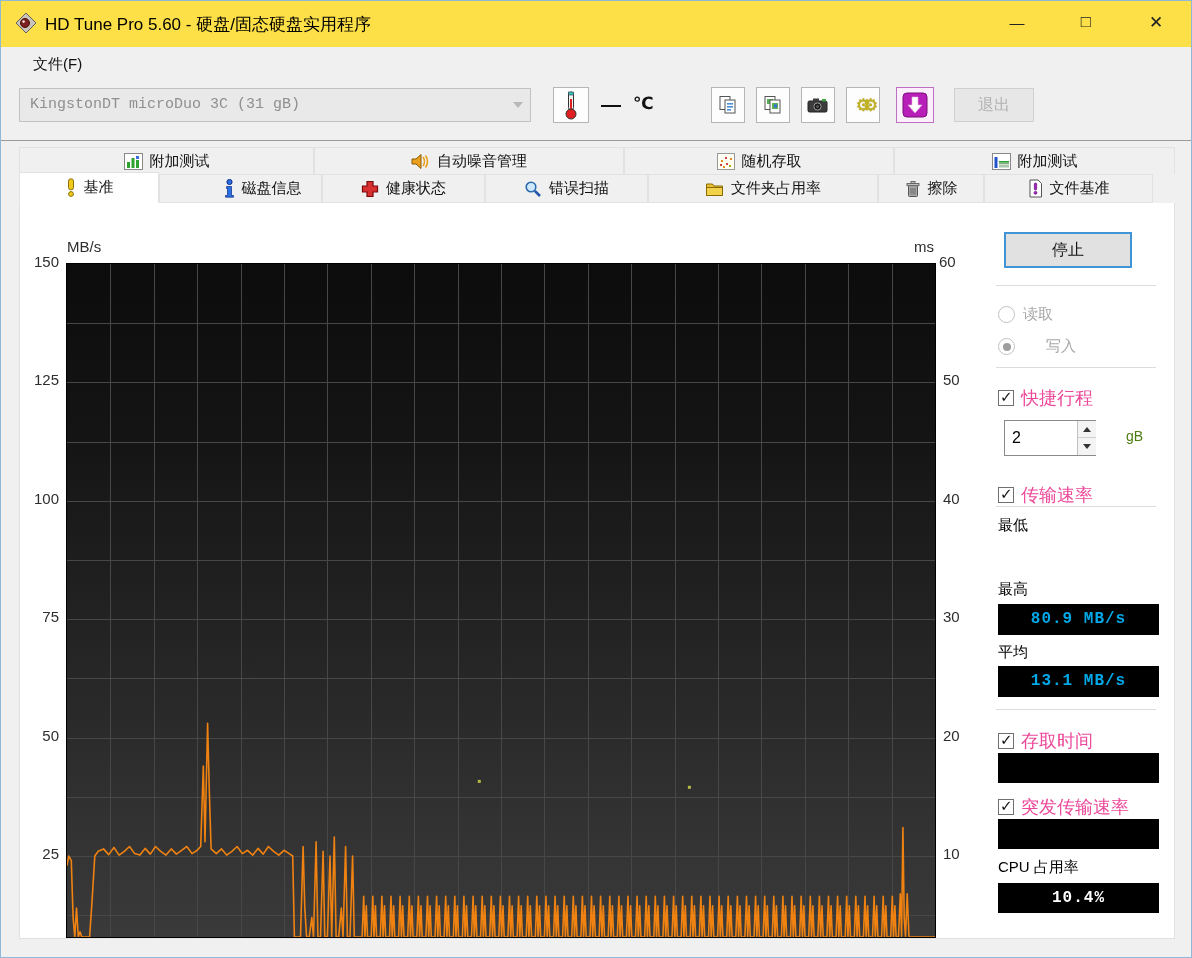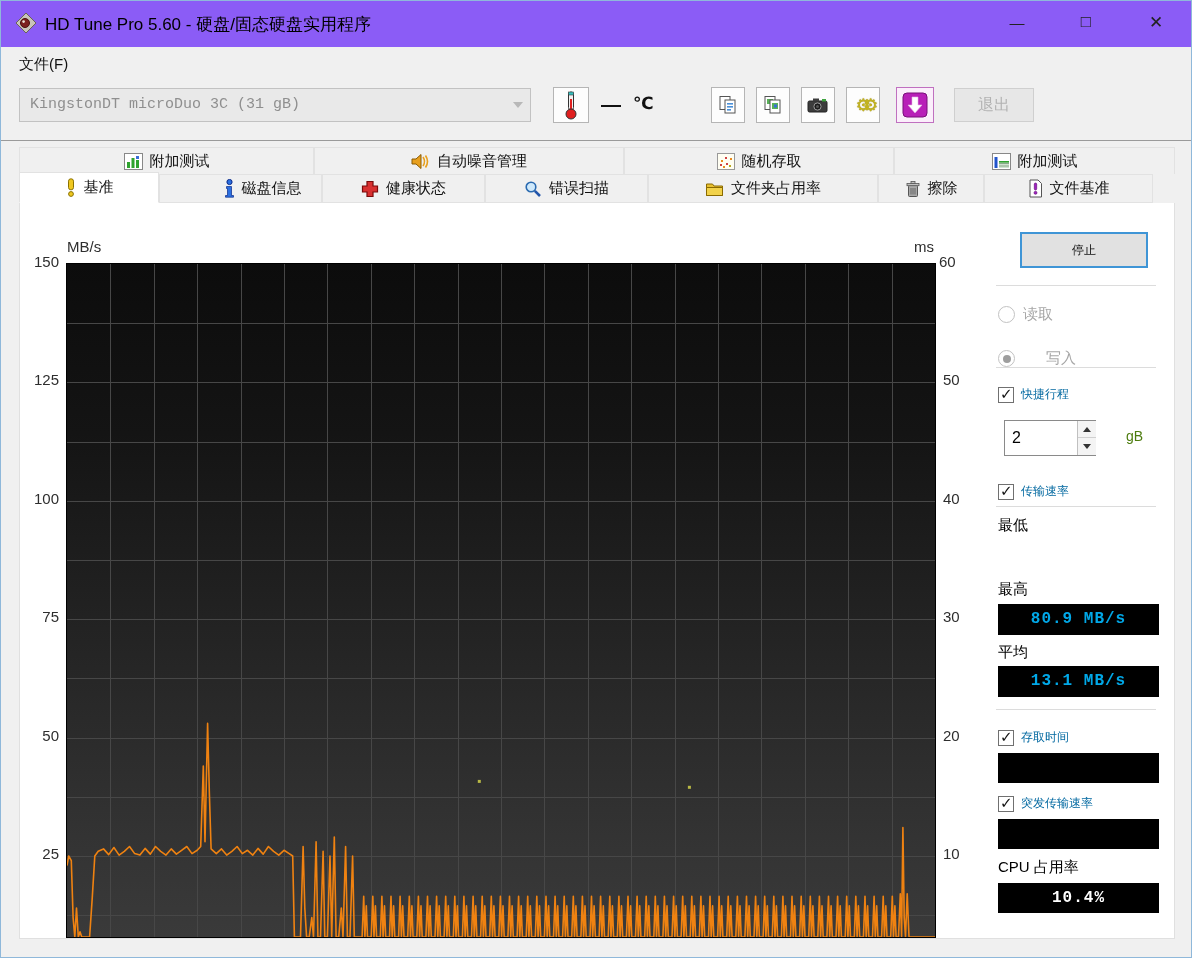--- a/index.html
+++ b/index.html
@@ -2,21 +2,21 @@
 <html><head>
 <meta charset="utf-8">
 <style>
   * { box-sizing: border-box; margin:0; padding:0; }
   html,body { width:1192px; height:958px; overflow:hidden; }
   body { font-family:"Liberation Sans","DejaVu Sans",sans-serif; background:#f0f0f0; }
   .window { position:relative; width:1192px; height:958px; background:#f0f0f0;
             border:1px solid #8fb8da; }
 
   
-  .titlebar { position:absolute; left:0; top:0; width:100%; height:46px; background:#8b5cf6; }
+  .titlebar { position:absolute; left:0; top:0; width:100%; height:46px; background:#fde047; }
   .title-text { position:absolute; left:44px; top:12px; font-size:17px; color:#000; white-space:nowrap; }
   .win-btn { position:absolute; top:0; width:46px; height:42px; display:flex; align-items:center;
              justify-content:center; font-size:15px; color:#222; font-weight:300; }
   .logo { position:absolute; left:14px; top:11px; }
 
   
   .menubar { position:absolute; left:0; top:46px; width:100%; height:32px; background:#f0f0f0; }
   .menu-item { position:absolute; top:6px; font-size:15px; color:#111; padding:2px 6px; }
 
   
@@ -51,28 +51,28 @@
   
   .plot { position:absolute; left:65px; top:262px; width:870px; height:675px;
           background:linear-gradient(180deg,#0c0c0c 0%,#141414 25%,#262626 60%,#333333 85%,#3a3a3a 100%);
           border:1px solid #000; }
   .axis-num { position:absolute; font-size:15px; color:#2e2e2e; }
   .axis-unit { position:absolute; font-size:15px; color:#2e2e2e; }
 
   
   .rpanel { position:absolute; left:995px; top:228px; width:165px; height:690px; background:#fff; }
   .stop-btn { position:absolute; left:8px; top:3px; width:128px; height:36px; background:#e1e1e1;
-              border:2px solid #3f95d6; font-size:12px; color:#111; text-align:center; line-height:32px;margin-left:16px; }
+              border:2px solid #3f95d6; font-size:16px; color:#111; text-align:center; line-height:32px; }
   .hr { position:absolute; left:0; width:160px; height:1px; background:#dcdcdc; }
   .radio-row { position:absolute; left:2px; display:flex; align-items:center; gap:8px;
                font-size:15px; color:#a6a6a6; }
   .radio { width:17px; height:17px; border-radius:50%; border:1px solid #c2c2c2; background:#fff;
            display:inline-flex; align-items:center; justify-content:center; }
   .radio.sel::after { content:""; width:8px; height:8px; border-radius:50%; background:#9e9e9e; }
-  .cb-row { position:absolute; left:2px; display:flex; align-items:center; gap:7px; font-size:12px; color:#0369a1; }
+  .cb-row { position:absolute; left:2px; display:flex; align-items:center; gap:7px; font-size:18px; color:#ec4899; }
   .cb { width:16px; height:16px; border:1px solid #707070; background:#fff; position:relative; }
   .cb.checked::after { content:"✓"; position:absolute; left:1px; top:-3px; font-size:15px; color:#111; }
   .plabel { position:absolute; left:2px; font-size:15px; color:#000; }
   .lcd { position:absolute; left:2px; width:161px; height:31px; background:#000;
          font-family:"Liberation Mono","DejaVu Sans Mono",monospace; font-weight:bold; font-size:16px;
          color:#00a8e8; text-align:center; line-height:31px; letter-spacing:1px; }
   .lcd.white { color:#fff; }
   .spin-wrap { position:absolute; left:8px; top:191px; width:92px; height:36px; border:1px solid #8a8a8a;
                background:#fff; }
   .spin-input { position:absolute; left:0; top:0; width:72px; height:34px; border:none; outline:none;
@@ -101,21 +101,21 @@
         <circle cx="8.6" cy="9.6" r="1.3" fill="#e9e2d6"></circle>
       </svg>
     </span>
     <span class="title-text">HD Tune Pro 5.60 - 硬盘/固态硬盘实用程序</span>
     <div class="win-btn" style="left:993px;">—</div>
     <div class="win-btn" style="left:1062px;font-size:17px;">□</div>
     <div class="win-btn" style="left:1132px;font-size:17px;">✕</div>
   </div>
 
   <div class="menubar">
-    <span class="menu-item" style="left:12px;">文件(F)</span>
+    <span class="menu-item" style="left:26px;">文件(F)</span>
     <span class="menu-item" style="left:92px;margin-top:32px;">帮助(H)</span>
   </div>
 
   <div class="toolbar">
     <div class="combo">KingstonDT microDuo 3C (31 gB)</div>
     <div class="combo-arrow" style="left:512px;top:23px;"></div>
 
     <div class="tool-btn" style="left:552px;width:36px;">
       <svg width="16" height="30" viewBox="0 0 16 30">
         <rect x="5.5" y="2" width="5" height="18" rx="2.5" fill="#f2f2f2" stroke="#333"></rect>
@@ -326,21 +326,21 @@
   </div>
 
   <div class="rpanel">
     <div class="stop-btn">停止</div>
     <div class="hr" style="top:56px;"></div>
 
     <div class="radio-row" style="top:76px;">
       <span class="radio"></span>
       <span>读取</span>
     </div>
-    <div class="radio-row" style="top:120px;gap:31px;">
+    <div class="radio-row" style="top:108px;gap:31px;">
       <span class="radio sel"></span>
       <span>写入</span>
     </div>
     <div class="hr" style="top:138px;"></div>
 
     <div class="cb-row" style="top:157px;">
       <span class="cb checked"></span>
       <span>快捷行程</span>
     </div>
     <div class="spin-wrap">

